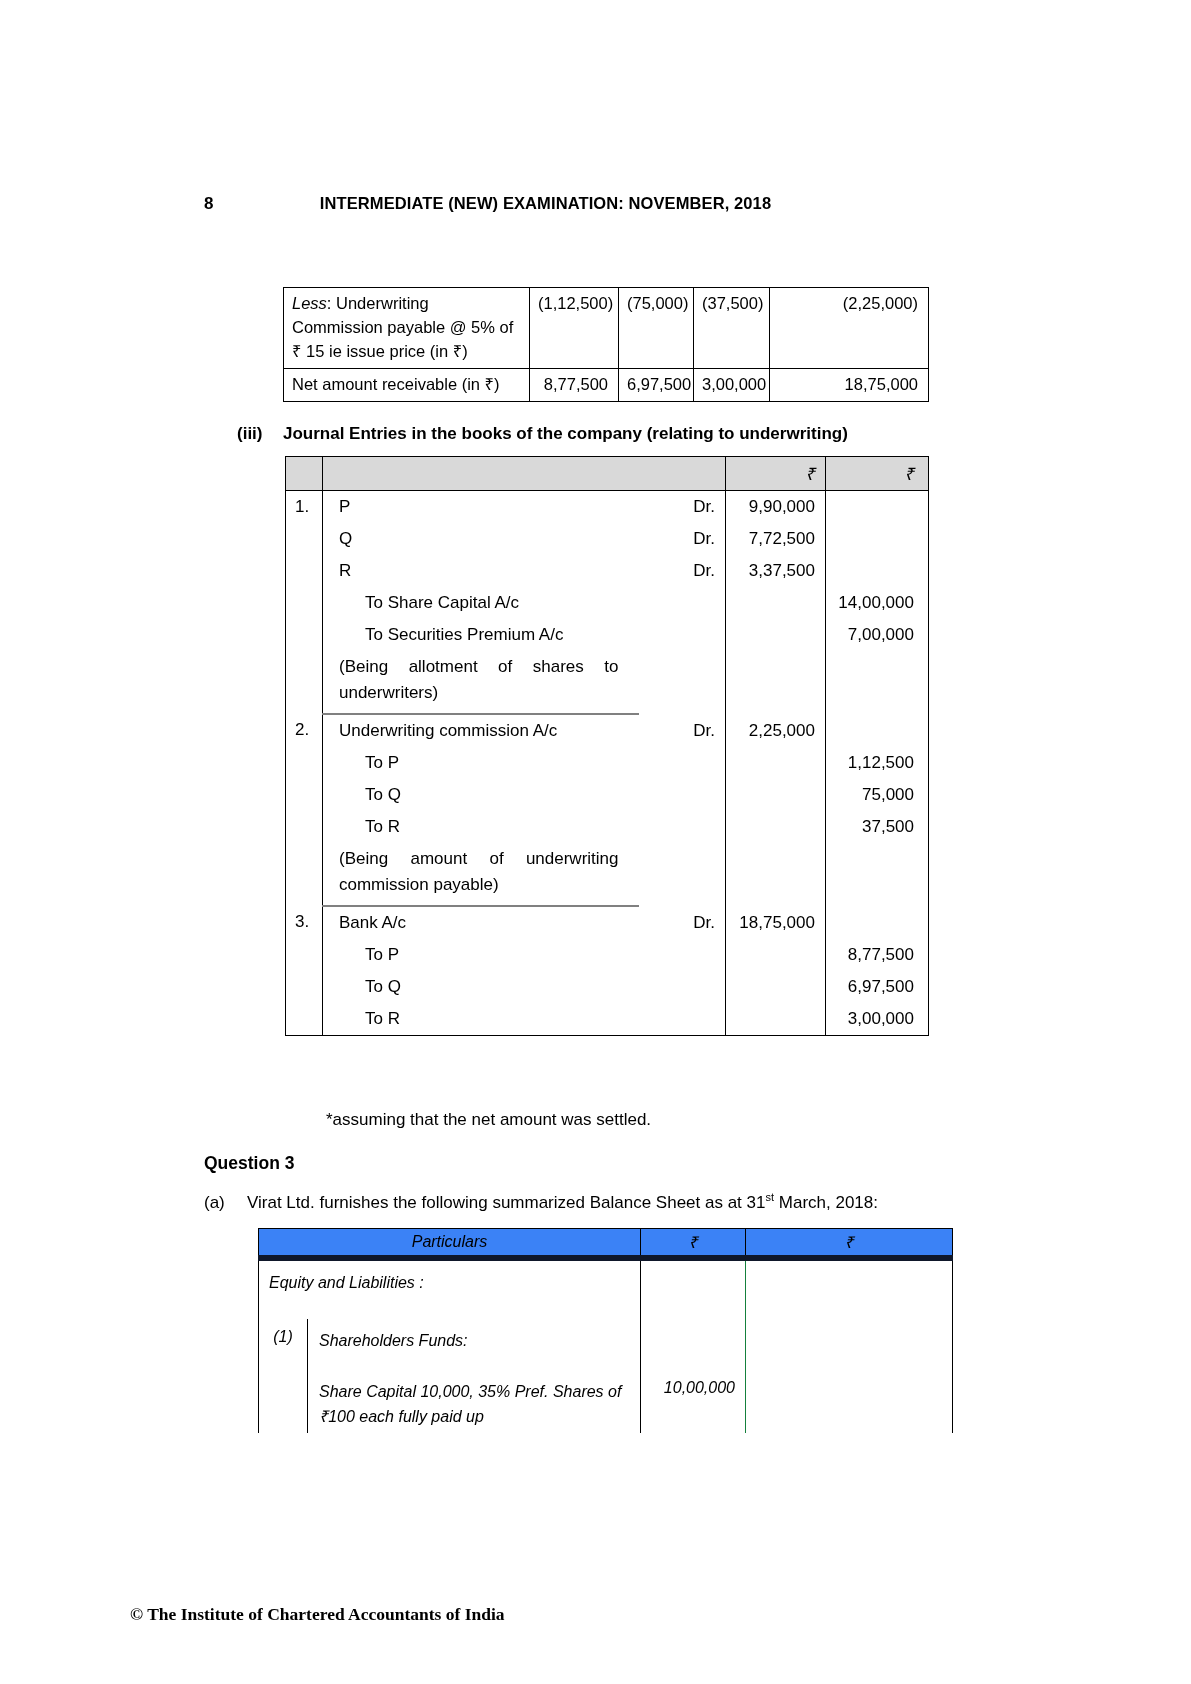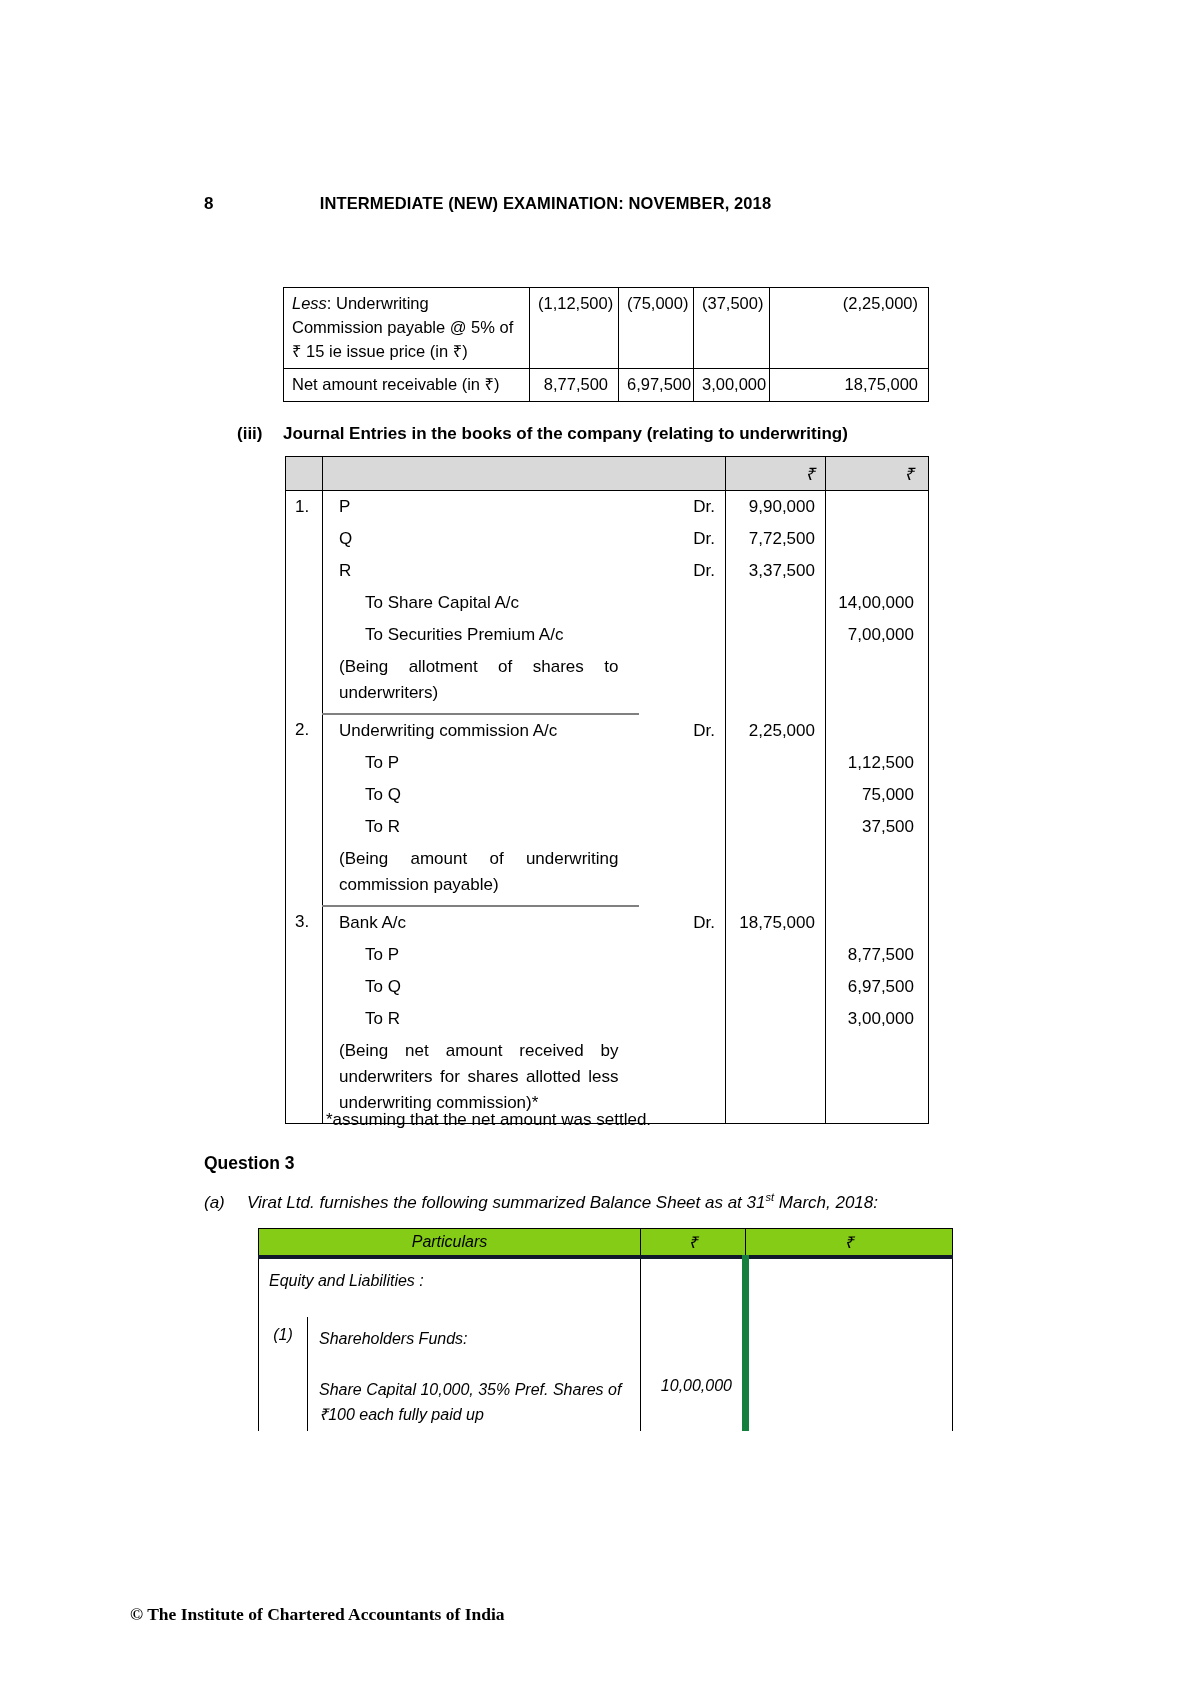--- a/index.html
+++ b/index.html
@@ -33,36 +33,36 @@
   .jt td.c-debit{border-left:1px solid #000;border-right:1px solid #000;text-align:right;padding-right:10px;}
   .jt td.c-credit{text-align:right;padding-right:14px;}
   .jt tr.line td{height:32px;}
   .jt td.narr{line-height:26px;text-align:justify;padding:3px 20px 7px 16px;}
   .jt td.sep{border-bottom:2px solid #808080;}
   .rupee{font-family:"Liberation Serif",serif;font-style:italic;font-size:17px;}
   
   .footnote{left:283px;top:1110px;font-size:17px;margin-left:43px;}
   
   .q3-title{left:204px;top:1153px;font-size:17.5px;font-weight:bold;}
-  .q3-a{left:204px;top:1191px;font-size:17px;font-style:italic;width:800px;}
+  .q3-a{left:204px;top:1191px;font-size:17px;width:800px;}
   .q3-a .lbl{display:inline-block;width:43px;}
   .q3-a sup{font-size:11px;}
   
   .bs{left:258px;top:1228px;width:694px;table-layout:fixed;font-style:italic;}
   .bs td{font-size:16px;padding:0;vertical-align:top;}
-  .bs tr.hdr td{background:#84cc16;border-top:1px solid #000;border-bottom:4px solid #0f172a;height:26px;vertical-align:middle;margin-left:27px;}
+  .bs tr.hdr td{background:#3b82f6;border-top:1px solid #000;border-bottom:6px solid #0f172a;height:26px;vertical-align:middle;margin-left:27px;}
   .bs .b-l{border-left:1px solid #000;}
   .bs .b-r{border-right:1px solid #000;}
   .bs td.hd-part{text-align:center;}
   .bs td.hd-rup{text-align:center;}
   .bs td.c-num{text-align:center;padding-top:9px;}
   .bs td.c-num.vline{border-right:1px solid #000;}
   .bs td.c-text{padding:9px 10px 4px 11px;line-height:25px;}
   .bs td.c-text.nosub{padding-left:10px;}
-  .bs td.c-a1{border-left:1px solid #000;border-right:7px solid #15803d;text-align:right;padding:9px 10px 0 0;font-style:italic;}
+  .bs td.c-a1{border-left:1px solid #000;border-right:1px solid #15803d;text-align:right;padding:9px 10px 0 0;font-style:italic;}
   .bs td.c-a2{text-align:right;padding:9px 12px 0 0;}
   .bs .und{text-underline-offset:3px;}
   .bs tr.r-equity td{height:45px;}
   .bs tr.r-sf td{height:38px;}
   
   .footer{left:130px;top:1604px;font-family:"Liberation Serif",serif;font-weight:bold;font-size:17.5px;}
 </style>
 </head>
 <body>
 
@@ -218,27 +218,20 @@
     <td class="c-debit"></td>
     <td class="c-credit">6,97,500</td>
   </tr>
   <tr class="line">
     <td class="c-sr"></td>
     <td class="c-part ind">To R</td>
     <td class="c-dr"></td>
     <td class="c-debit"></td>
     <td class="c-credit">3,00,000</td>
   </tr>
-  <tr>
-    <td class="c-sr"></td>
-    <td class="c-part narr">(Being net amount received by underwriters for shares allotted less underwriting commission)*</td>
-    <td class="c-dr"></td>
-    <td class="c-debit"></td>
-    <td class="c-credit"></td>
-  </tr>
 </tbody>
   </table>
 
 <div class="abs footnote">*assuming that the net amount was settled.</div>
 
 <div class="abs q3-title">Question 3</div>
 <div class="abs q3-a">
   <span class="lbl">(a)</span><span><span>Virat Ltd. furnishes the following summarized Balance Sheet as at 31</span><sup>st</sup><span> March, 2018:</span></span>
 </div>
 

